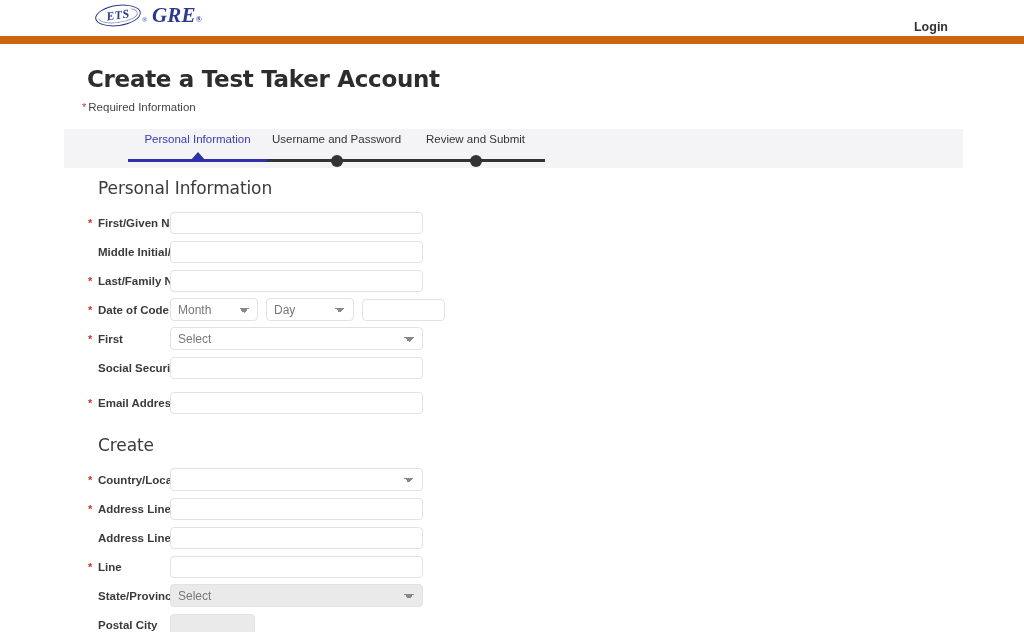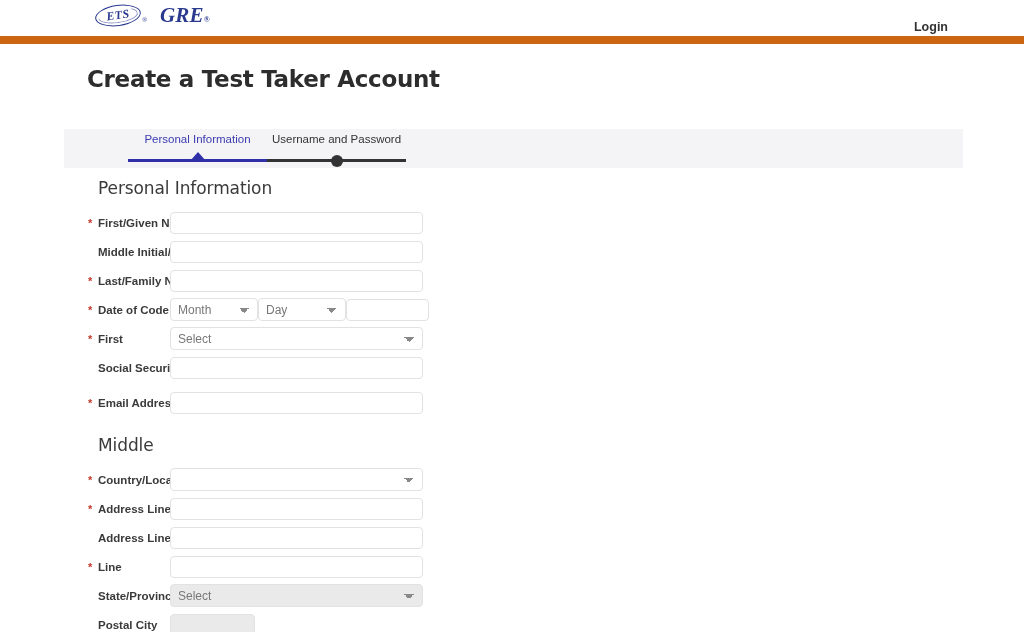--- a/index.html
+++ b/index.html
@@ -55,21 +55,21 @@
     font-size: 6px; color:#2b3a8f;
   }
   .gre-text {
     font-family: "Liberation Serif", serif;
     font-style: italic;
     font-weight: bold;
     font-size: 21px;
     color: #2b3a8f;
     letter-spacing: .2px;
     position: relative;
-    margin-left: 12px;
+    margin-left: 4px;
   }
   .gre-reg { font-size: 8px; vertical-align: baseline; }
 
   .login-link {
     position: absolute;
     right: 76px; top: 20px;
     font-size: 12.5px;
     font-weight: bold;
     color: #333333;
     text-decoration: none;
@@ -207,21 +207,21 @@
     background-image:
       linear-gradient(45deg, transparent 50%, #888 50%),
       linear-gradient(135deg, #888 50%, transparent 50%);
     background-position:
       calc(100% - 13px) 9px,
       calc(100% - 8px) 9px;
     background-size: 5px 5px, 5px 5px;
     background-repeat: no-repeat;
   }
   select.sel.empty { color: #777; }
-  select.sel.small { width: 88px; margin-right: 0; }
+  select.sel.small { width: 88px; margin-right: 8px; }
   select.sel.disabled, input.txtbox.disabled {
     background-color: #eaeaea;
     color: #777;
     border-color: #e2e2e2;
   }
   input.txtbox.year { width: 83px; }
   input.txtbox.postal { width: 85px; }
 
   .dob-group { display: flex; align-items: center; }
   .gender-row select.sel { width: 253px; }
@@ -242,38 +242,48 @@
       <span class="gre-text">
         <span>GRE</span><span class="gre-reg">®</span>
       </span>
     </div>
     <a class="login-link" href="#">Login</a>
   </div>
   <div class="orange-bar"></div>
 
   <div class="title-block">
     <h1 class="page-title">Create a Test Taker Account</h1>
+    <div class="req-line">
+      <span class="ast">*</span><span>Required Information</span>
+    </div>
   </div>
 
   <div class="stepper">
     <div class="steps">
       <div class="step active step1">
         <div class="step-label">Personal Information</div>
         <div class="step-track">
           <div class="step-line"></div>
           <div class="step-tri"></div>
         </div>
       </div>
       <div class="step step2">
         <div class="step-label">Username and Password</div>
         <div class="step-track">
           <div class="step-line"></div>
           <div class="step-dot"></div>
         </div>
       </div>
+      <div class="step step3">
+        <div class="step-label">Review and Submit</div>
+        <div class="step-track">
+          <div class="step-line"></div>
+          <div class="step-dot"></div>
+        </div>
+      </div>
     </div>
   </div>
 
   <div class="form-area">
 
     <h2 class="section-head">Personal Information</h2>
 
     <div class="row">
       <div class="lbl">
         <span class="ast">*</span><span class="txt">First/Given Name</span>
@@ -340,21 +350,21 @@
 
     <div class="row">
       <div class="lbl">
         <span class="ast">*</span><span class="txt">Email Address</span>
       </div>
       <div class="ctrl-wrap">
         <input class="txtbox" type="text" value="" style="">
       </div>
     </div>
 
-    <h2 class="section-head addr">Middle</h2>
+    <h2 class="section-head addr">Create</h2>
 
     <div class="row">
       <div class="lbl">
         <span class="ast">*</span><span class="txt">Country/Location</span>
       </div>
       <div class="ctrl-wrap">
         <select class="sel empty">
           <option></option>
         </select>
       </div>

